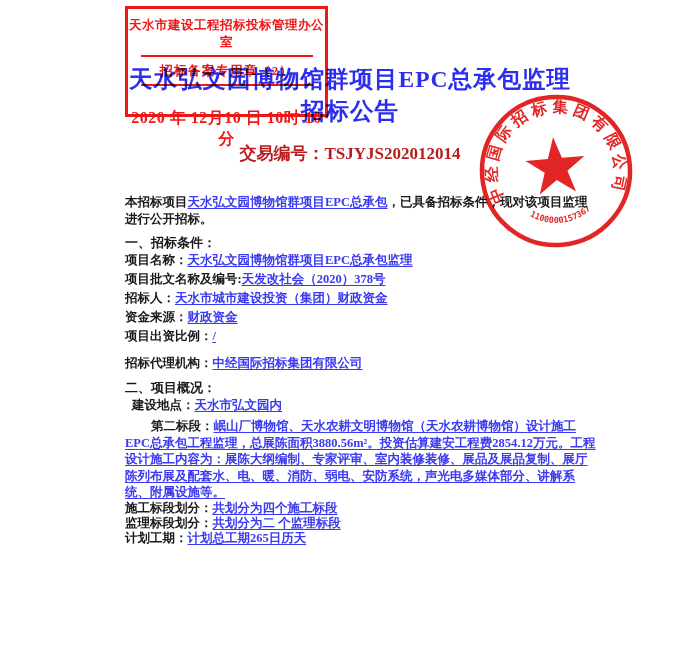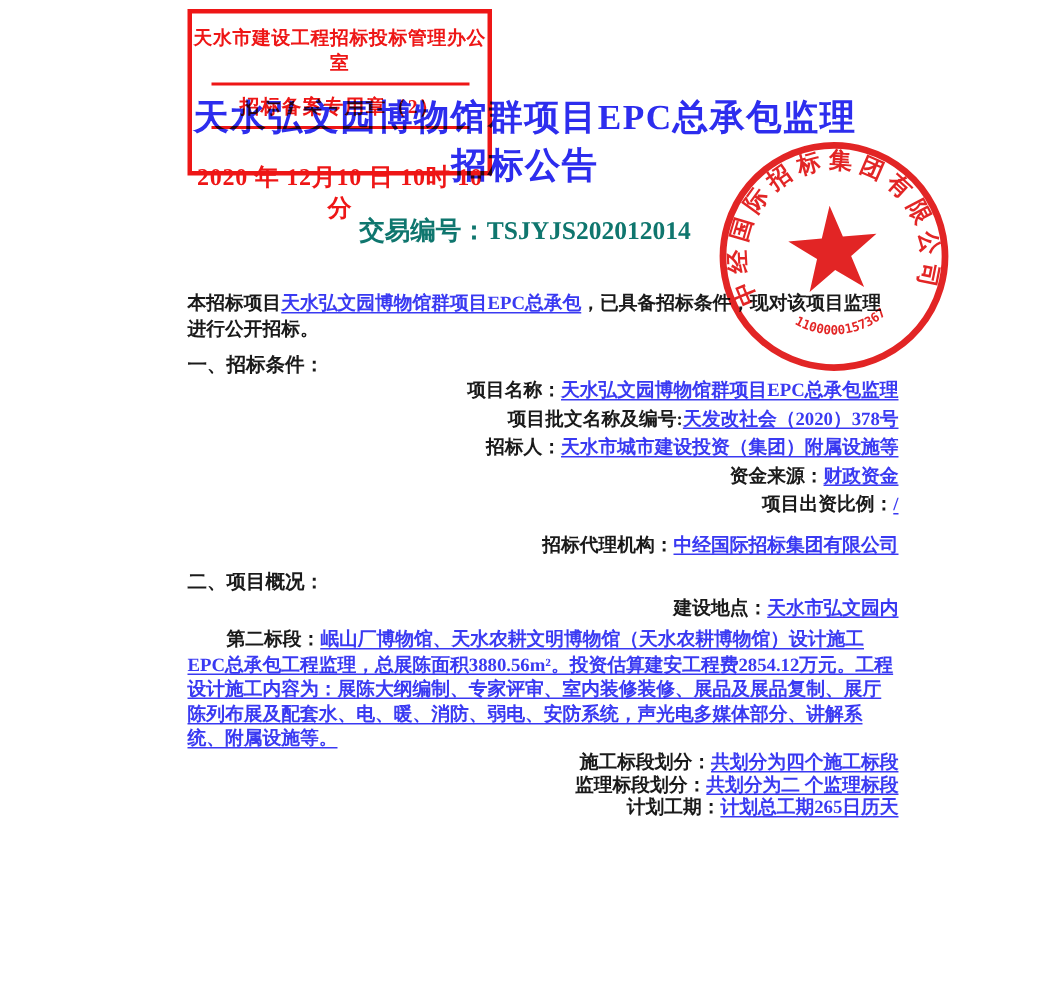--- a/index.html
+++ b/index.html
@@ -19,36 +19,36 @@
   .stamp-name{font-size:13px;margin-top:5px;letter-spacing:1px;}
   .stamp-date{font-size:16px;margin-top:22px;letter-spacing:0.5px;}
   
   .doc-title{
     position:absolute;left:105px;top:63px;width:490px;z-index:1;
     text-align:center;color:#2d2dee;font-weight:bold;font-size:23.5px;line-height:32px;
     letter-spacing:1px;
   }
   .trans{
     position:absolute;left:105px;top:142px;width:490px;z-index:1;
-    text-align:center;color:#0f766e;font-weight:bold;font-size:17px;
+    text-align:center;color:#b91c1c;font-weight:bold;font-size:17px;
   }
   
   .seal{
     position:absolute;left:471px;top:86px;width:170px;height:170px;z-index:6;
     mix-blend-mode:multiply;transform:rotate(-5deg);opacity:.92;
   }
   
   .body{
     position:absolute;left:125px;top:194px;width:474px;z-index:2;
     font-size:12.5px;color:#1a1a1a;font-weight:bold;
   }
   .blue{color:#3a3af2;text-decoration:underline;text-underline-offset:2px;text-decoration-thickness:1px;}
   .intro{line-height:17px;}
   .sec-h{font-size:13px;line-height:17px;margin-top:6px;}
-  .kv{line-height:19px;text-align:right;}
+  .kv{line-height:19px;}
   .gap{margin-top:8px;}
   .loc{line-height:18px;text-indent:7px;}
   .para1{line-height:16.5px;text-indent:7px;}
   .para2{line-height:16.5px;text-indent:26px;margin-top:4px;}
   .tight .kv{line-height:15.3px;}
 </style>
 </head>
 <body>
 
 <div class="page">
@@ -84,21 +84,21 @@
   </svg>
 
   <div class="body">
 
     <div class="intro"><span>本招标项目</span><span class="blue">天水弘文园博物馆群项目EPC总承包</span><span>，已具备招标条件，现对该项目监理进行公开招标。</span></div>
 
     <div class="sec-h">一、招标条件：</div>
 
     <div class="kv"><span>项目名称：</span><span class="blue">天水弘文园博物馆群项目EPC总承包监理</span></div>
     <div class="kv"><span>项目批文名称及编号:</span><span class="blue">天发改社会（2020）378号</span></div>
-    <div class="kv"><span>招标人：</span><span class="blue">天水市城市建设投资（集团）附属设施等</span></div>
+    <div class="kv"><span>招标人：</span><span class="blue">天水市城市建设投资（集团）财政资金</span></div>
     <div class="kv"><span>资金来源：</span><span class="blue">财政资金</span></div>
     <div class="kv"><span>项目出资比例：</span><span class="blue">/</span></div>
     <div class="kv gap"><span>招标代理机构：</span><span class="blue">中经国际招标集团有限公司</span></div>
 
     <div class="sec-h">二、项目概况：</div>
 
     <div class="kv loc"><span>建设地点：</span><span class="blue">天水市弘文园内</span></div>
 
 
     <div class="para2"><span>第二标段：</span><span class="blue">岷山厂博物馆、天水农耕文明博物馆（天水农耕博物馆）设计施工EPC总承包工程监理，总展陈面积3880.56m²。投资估算建安工程费2854.12万元。工程设计施工内容为：展陈大纲编制、专家评审、室内装修装修、展品及展品复制、展厅陈列布展及配套水、电、暖、消防、弱电、安防系统，声光电多媒体部分、讲解系统、附属设施等。</span></div>

